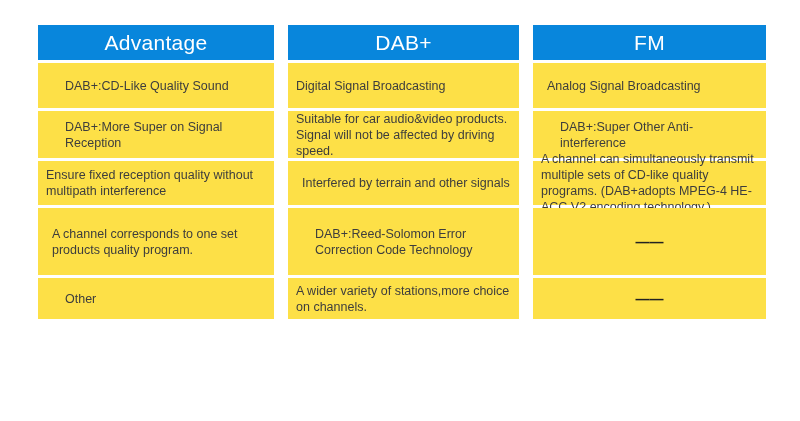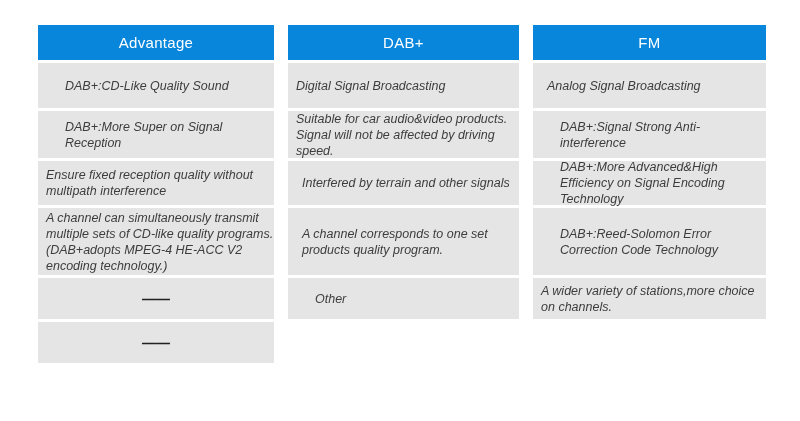--- a/index.html
+++ b/index.html
@@ -21,36 +21,35 @@
     top: 25px;
     display: grid;
     grid-template-columns: 236px 231px 233px;
     grid-template-rows: 35px 45px 47px 44px 67px 41px 41px;
     column-gap: 14px;
     row-gap: 3px;
   }
   .hdr {
     background: #0886dc;
     color: #ffffff;
-    font-size: 15px;
+    font-size: 21px;
     font-weight: 400;
     display: flex;
     align-items: center;
     justify-content: center;
     letter-spacing: 0.3px;
   }
   .cell {
-    background: #e5e5e5;
+    background: #fde047;
     color: #3d3d3d;
     font-size: 12.5px;
     line-height: 16px;
     display: flex;
     align-items: center;
     box-sizing: border-box;
-    font-style: italic;
   }
   .c1 { padding-left: 27px; padding-right: 14px; }
   .c2 { padding-left: 8px;   }
   .c3 { padding-left: 14px; padding-right: 5px;  }
   .dash {
     justify-content: center;
     padding: 0;
     color: #222222;
     font-size: 14px;
     font-weight: 700;
@@ -67,25 +66,24 @@
     <div class="hdr">DAB+</div>
     <div class="hdr">FM</div>
 
     <div class="cell c1">DAB+:CD-Like Quality Sound</div>
     <div class="cell c2">Digital Signal Broadcasting</div>
     <div class="cell c3">Analog Signal Broadcasting</div>
 
     <div class="cell c1">DAB+:More Super on Signal Reception</div>
     <div class="cell c2">Suitable for car audio&amp;video products. Signal will not be affected by driving speed.</div>
 
-    <div class="cell c1">DAB+:Signal Strong Anti-interference</div>
+    <div class="cell c1">DAB+:Super Other Anti-interference</div>
     <div class="cell c2">Ensure fixed reception quality without multipath interference</div>
     <div class="cell c3">Interfered by terrain and other signals</div>
 
-    <div class="cell c1">DAB+:More Advanced&amp;High Efficiency on Signal Encoding Technology</div>
     <div class="cell c2">A channel can simultaneously transmit multiple sets of CD-like quality programs. (DAB+adopts MPEG-4 HE-ACC V2 encoding technology.)</div>
     <div class="cell c3">A channel corresponds to one set products quality program.</div>
 
     <div class="cell c1">DAB+:Reed-Solomon Error Correction Code Technology</div>
     <div class="cell c3 dash">——</div>
 
     <div class="cell c1">Other</div>
     <div class="cell c2">A wider variety of stations,more choice on channels.</div>
     <div class="cell c3 dash">——</div>
 

